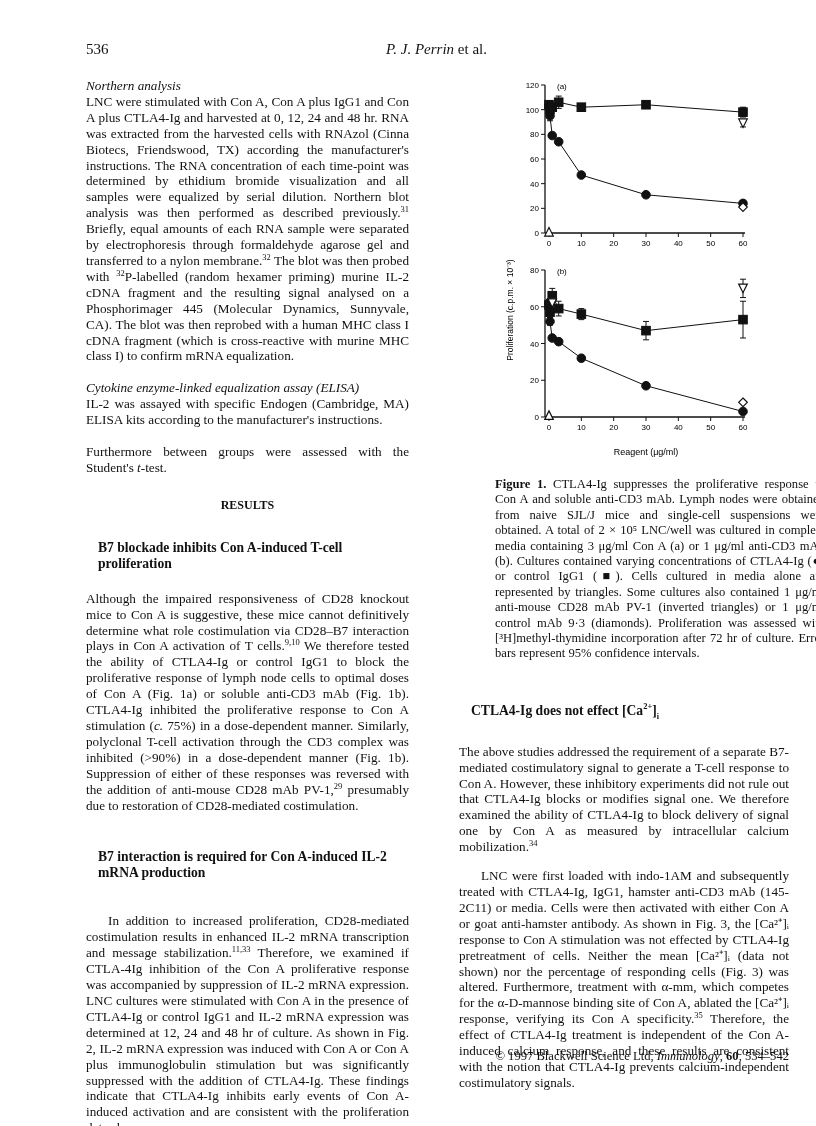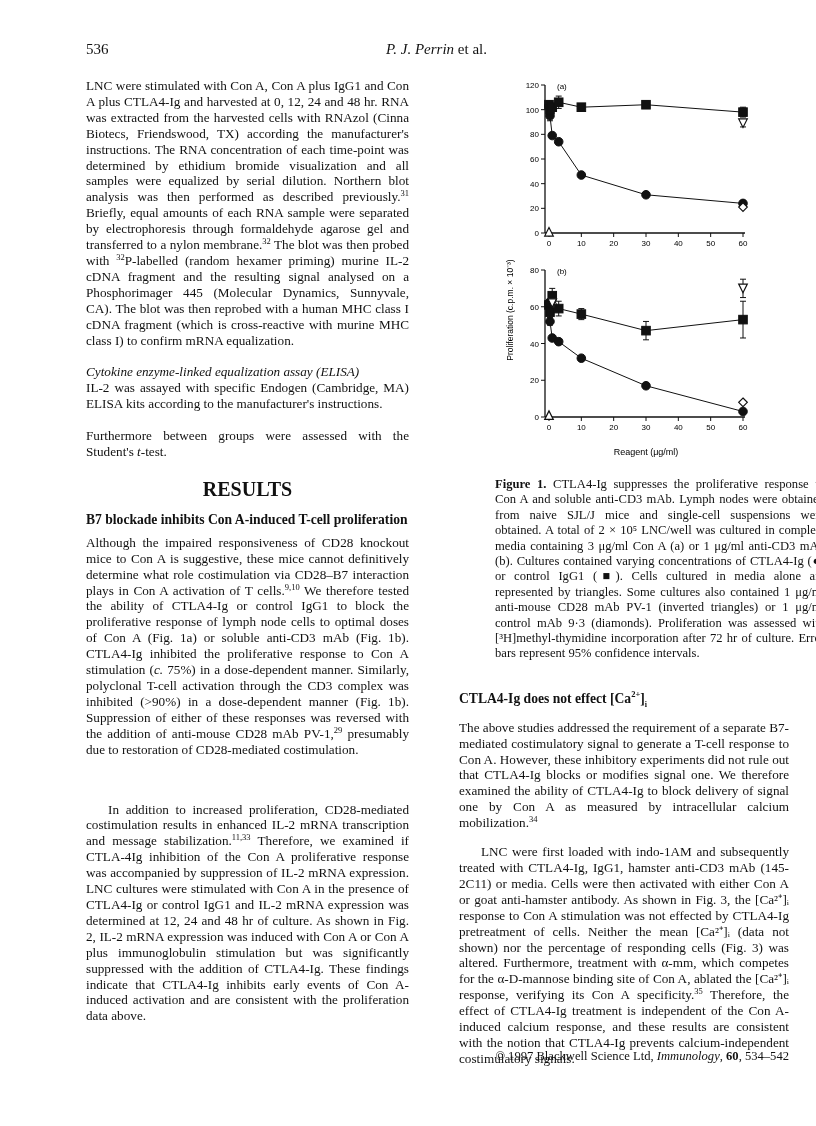--- a/index.html
+++ b/index.html
@@ -8,35 +8,36 @@
   .abs { position: absolute; }
   .runhead { top: 41px; font-size: 15px; }
   .pagenum { left: 86px; }
   .authors { left: 386px; font-style: italic; text-align: right; }
   .col { position: absolute; font-size: 13.2px; line-height: 15.9px; text-align: justify; }
   .left { left: 86px; width: 323px; }
   .right { left: 459px; width: 330px; }
   .sub { font-style: italic; display: block; }
   p { margin: 0; }
   .indent { text-indent: 22px; margin-top: 13px; }
-  h3 { font-size: 13.6px; font-weight: bold; margin: 0; line-height: 16px; text-align: left; }
-  .results { text-align: center; font-weight: bold; font-size: 20px; }
+  h3 { font-size: 13.6px; font-weight: bold; margin: 12px; line-height: 16px; text-align: left; }
+  .results { text-align: center; font-weight: bold; font-size: 12px; }
   sup { font-size: 8.5px; line-height: 0; vertical-align: super; }
   .caption { font-size: 12.6px; line-height: 15.4px; margin-left: 36px; }
   .copyright { font-size: 12.6px; text-align: right; }
   svg text { font-family: "Liberation Sans", sans-serif; }
 </style>
 </head>
 <body>
 
 <div class="abs runhead pagenum">536</div>
 <div class="abs runhead authors"><span>P. J. </span><span>Perrin</span><span style="font-style:normal"> et al.</span></div>
 
 <div class="col left" style="top:78px;">
   <div>
+    <span class="sub">Northern analysis</span>
     <p><span>LNC were stimulated with Con A, Con A plus IgG1 and Con A plus CTLA4-Ig and harvested at 0, 12, 24 and 48 hr. RNA was extracted from the harvested cells with RNAzol (Cinna Biotecs, Friendswood, TX) according the manufacturer's instructions. The RNA concentration of each time-point was determined by ethidium bromide visualization and all samples were equalized by serial dilution. Northern blot analysis was then performed as described previously.</span><sup>31</sup><span> Briefly, equal amounts of each RNA sample were separated by electrophoresis through formaldehyde agarose gel and transferred to a nylon membrane.</span><sup>32</sup><span> The blot was then probed with </span><sup>32</sup><span>P-labelled (random hexamer priming) murine IL-2 cDNA fragment and the resulting signal analysed on a Phosphorimager 445 (Molecular Dynamics, Sunnyvale, CA). The blot was then reprobed with a human MHC class I cDNA fragment (which is cross-reactive with murine MHC class I) to confirm mRNA equalization.</span></p>
   </div>
   <div style="height:16px"></div>
   <div>
     <span class="sub">Cytokine enzyme-linked equalization assay (ELISA)</span>
     <p>IL-2 was assayed with specific Endogen (Cambridge, MA) ELISA kits according to the manufacturer's instructions.</p>
   </div>
   <div style="height:16px"></div>
   <div>
     <p><span>Furthermore between groups were assessed with the Student's </span><i>t</i><span>-test.</span></p>
@@ -44,20 +45,21 @@
   <div style="height:22px"></div>
   <div class="results">RESULTS</div>
   <div style="height:14px"></div>
   <div>
     <h3>B7 blockade inhibits Con A-induced T-cell proliferation</h3>
     <div style="height:7px"></div>
     <p><span>Although the impaired responsiveness of CD28 knockout mice to Con A is suggestive, these mice cannot definitively determine what role costimulation via CD28–B7 interaction plays in Con A activation of T cells.</span><sup>9,10</sup><span> We therefore tested the ability of CTLA4-Ig or control IgG1 to block the proliferative response of lymph node cells to optimal doses of Con A (Fig. 1a) or soluble anti-CD3 mAb (Fig. 1b). CTLA4-Ig inhibited the proliferative response to Con A stimulation (</span><i>c.</i><span> 75%) in a dose-dependent manner. Similarly, polyclonal T-cell activation through the CD3 complex was inhibited (&gt;90%) in a dose-dependent manner (Fig. 1b). Suppression of either of these responses was reversed with the addition of anti-mouse CD28 mAb PV-1,</span><sup>29</sup><span> presumably due to restoration of CD28-mediated costimulation.</span></p>
   </div>
   <div style="height:24px"></div>
   <div>
+    <h3>B7 interaction is required for Con A-induced IL-2 mRNA production</h3>
     <div style="height:7px"></div>
     <p class="indent"><span>In addition to increased proliferation, CD28-mediated costimulation results in enhanced IL-2 mRNA transcription and message stabilization.</span><sup>11,33</sup><span> Therefore, we examined if CTLA-4Ig inhibition of the Con A proliferative response was accompanied by suppression of IL-2 mRNA expression. LNC cultures were stimulated with Con A in the presence of CTLA4-Ig or control IgG1 and IL-2 mRNA expression was determined at 12, 24 and 48 hr of culture. As shown in Fig. 2, IL-2 mRNA expression was induced with Con A or Con A plus immunoglobulin stimulation but was significantly suppressed with the addition of CTLA4-Ig. These findings indicate that CTLA4-Ig inhibits early events of Con A-induced activation and are consistent with the proliferation data above.</span></p>
   </div>
 </div>
 
 <svg class="abs" style="left:495px; top:70px;" width="300" height="390" viewBox="0 0 300 390">
   <g id="panel-a">
       <line x1="50" y1="15" x2="50" y2="163" stroke="#111" stroke-width="1.3"></line>
       <line x1="50" y1="163" x2="250" y2="163" stroke="#111" stroke-width="1.3"></line>
       <line x1="46" y1="163" x2="50" y2="163" stroke="#111" stroke-width="1"></line>

